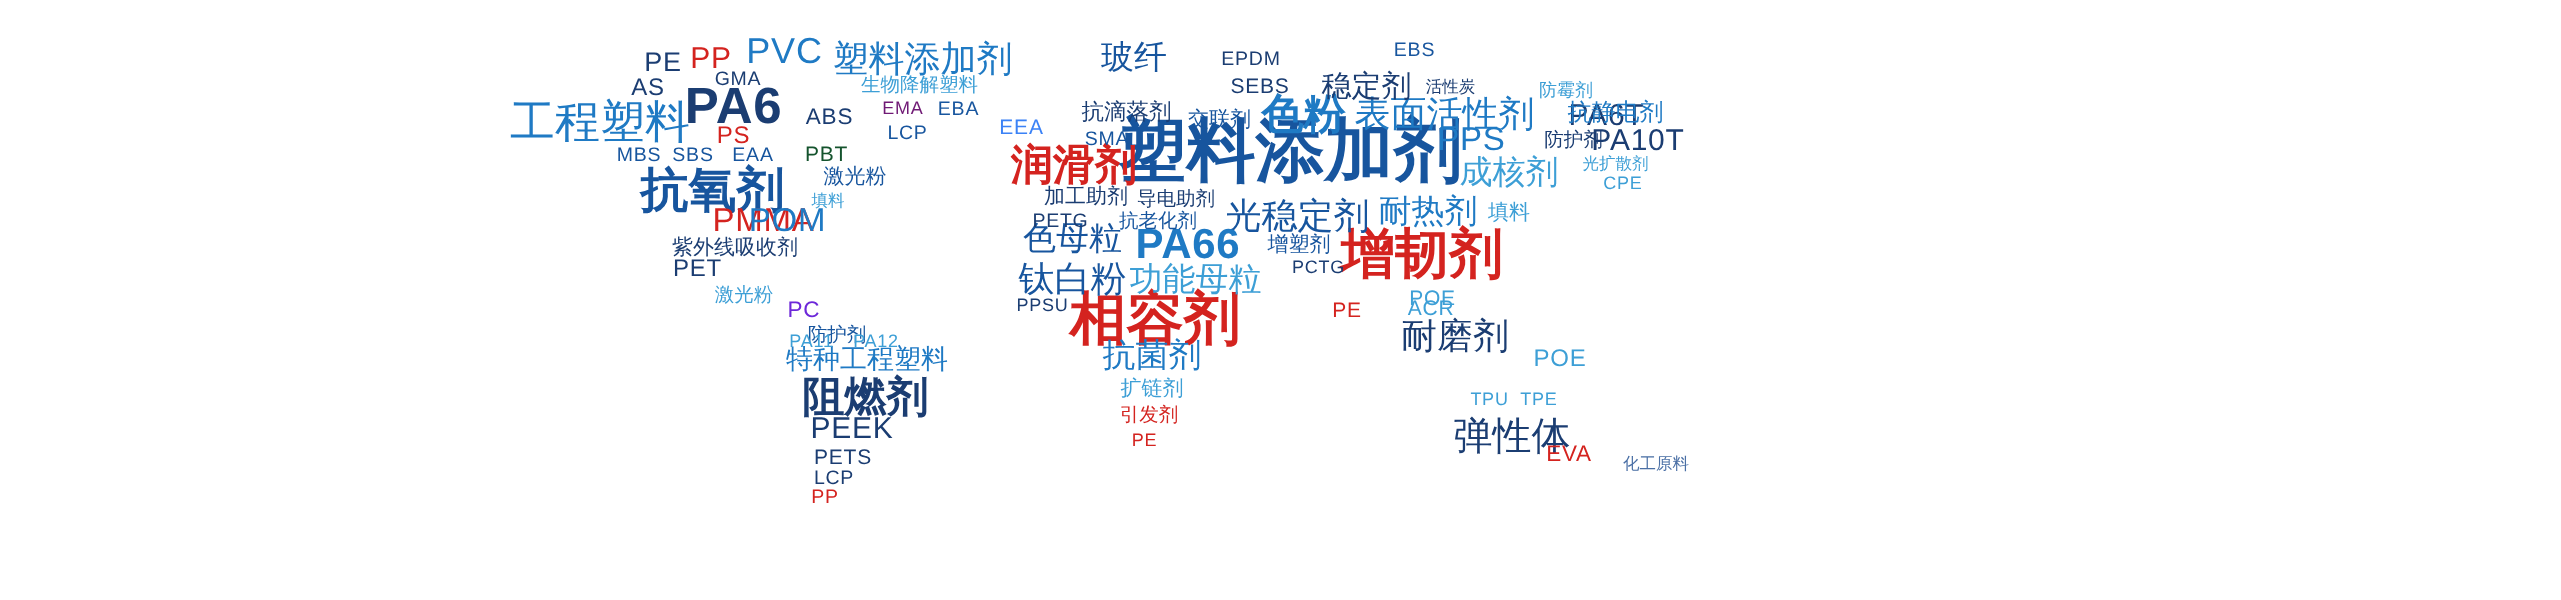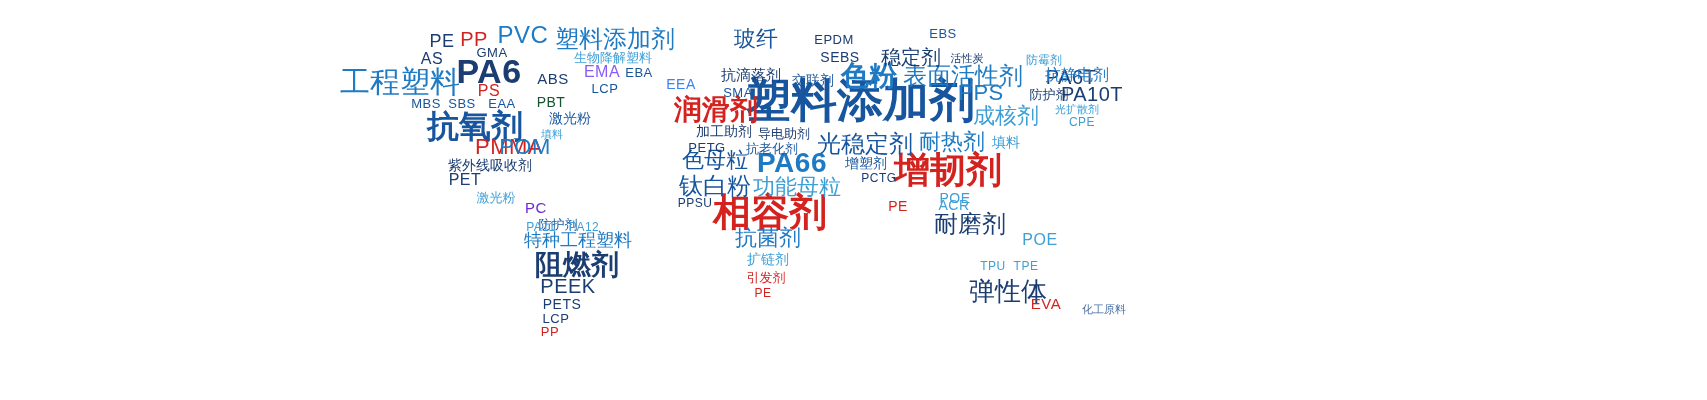--- a/index.html
+++ b/index.html
@@ -72,21 +72,21 @@
     <span class="word w-normal" style="left: 492px; top: 52px; font-size: 13px; color: rgb(27, 61, 114);">GMA</span>
     <span class="word w-normal" style="left: 553px; top: 78px; font-size: 15px; color: rgb(27, 61, 114);">ABS</span>
     <span class="word w-normal" style="left: 489px; top: 91px; font-size: 16px; color: rgb(212, 35, 31);">PS</span>
     <span class="word w-normal" style="left: 426px; top: 103px; font-size: 13px; color: rgb(23, 85, 158);">MBS</span>
     <span class="word w-normal" style="left: 462px; top: 103px; font-size: 13px; color: rgb(23, 85, 158);">SBS</span>
     <span class="word w-normal" style="left: 502px; top: 103px; font-size: 13px; color: rgb(23, 85, 158);">EAA</span>
     <span class="word w-normal" style="left: 551px; top: 102px; font-size: 14px; color: #14532d;">PBT</span>
     <span class="word w-normal cjk" style="left: 570px; top: 118px; font-size: 14px; color: rgb(23, 85, 158);">激光粉</span>
     <span class="word w-normal cjk" style="left: 552px; top: 134px; font-size: 11px; color: rgb(61, 159, 214);">填料</span>
     <span class="word w-normal cjk" style="left: 613px; top: 57px; font-size: 13px; color: rgb(61, 159, 214);">生物降解塑料</span>
-    <span class="word w-normal" style="left: 602px; top: 72px; font-size: 16px; color: #8b5cf6;">EMA</span>
+    <span class="word w-normal" style="left: 602px; top: 72px; font-size: 12px; color: #701a75;">EMA</span>
     <span class="word w-normal" style="left: 639px; top: 72px; font-size: 13px; color: rgb(23, 85, 158);">EBA</span>
     <span class="word w-normal" style="left: 605px; top: 88px; font-size: 13px; color: rgb(23, 85, 158);">LCP</span>
     <span class="word w-normal" style="left: 681px; top: 84px; font-size: 14px; color: #3b82f6;">EEA</span>
     <span class="word w-normal cjk" style="left: 490px; top: 165px; font-size: 14px; color: rgb(27, 61, 114);">紫外线吸收剂</span>
     <span class="word w-normal" style="left: 465px; top: 180px; font-size: 16px; color: rgb(27, 61, 114);">PET</span>
     <span class="word w-normal cjk" style="left: 496px; top: 197px; font-size: 13px; color: rgb(61, 159, 214);">激光粉</span>
     <span class="word w-normal" style="left: 500px; top: 207px; font-size: 15px; color: #6d28d9; margin-left: 36px;">PC</span>
     <span class="word w-normal cjk" style="left: 558px; top: 224px; font-size: 13px; color: rgb(23, 85, 158);">防护剂</span>
     <span class="word w-normal" style="left: 541px; top: 227px; font-size: 12px; color: rgb(61, 159, 214);">PA11</span>
     <span class="word w-normal" style="left: 584px; top: 227px; font-size: 12px; color: rgb(61, 159, 214);">PA12</span>

